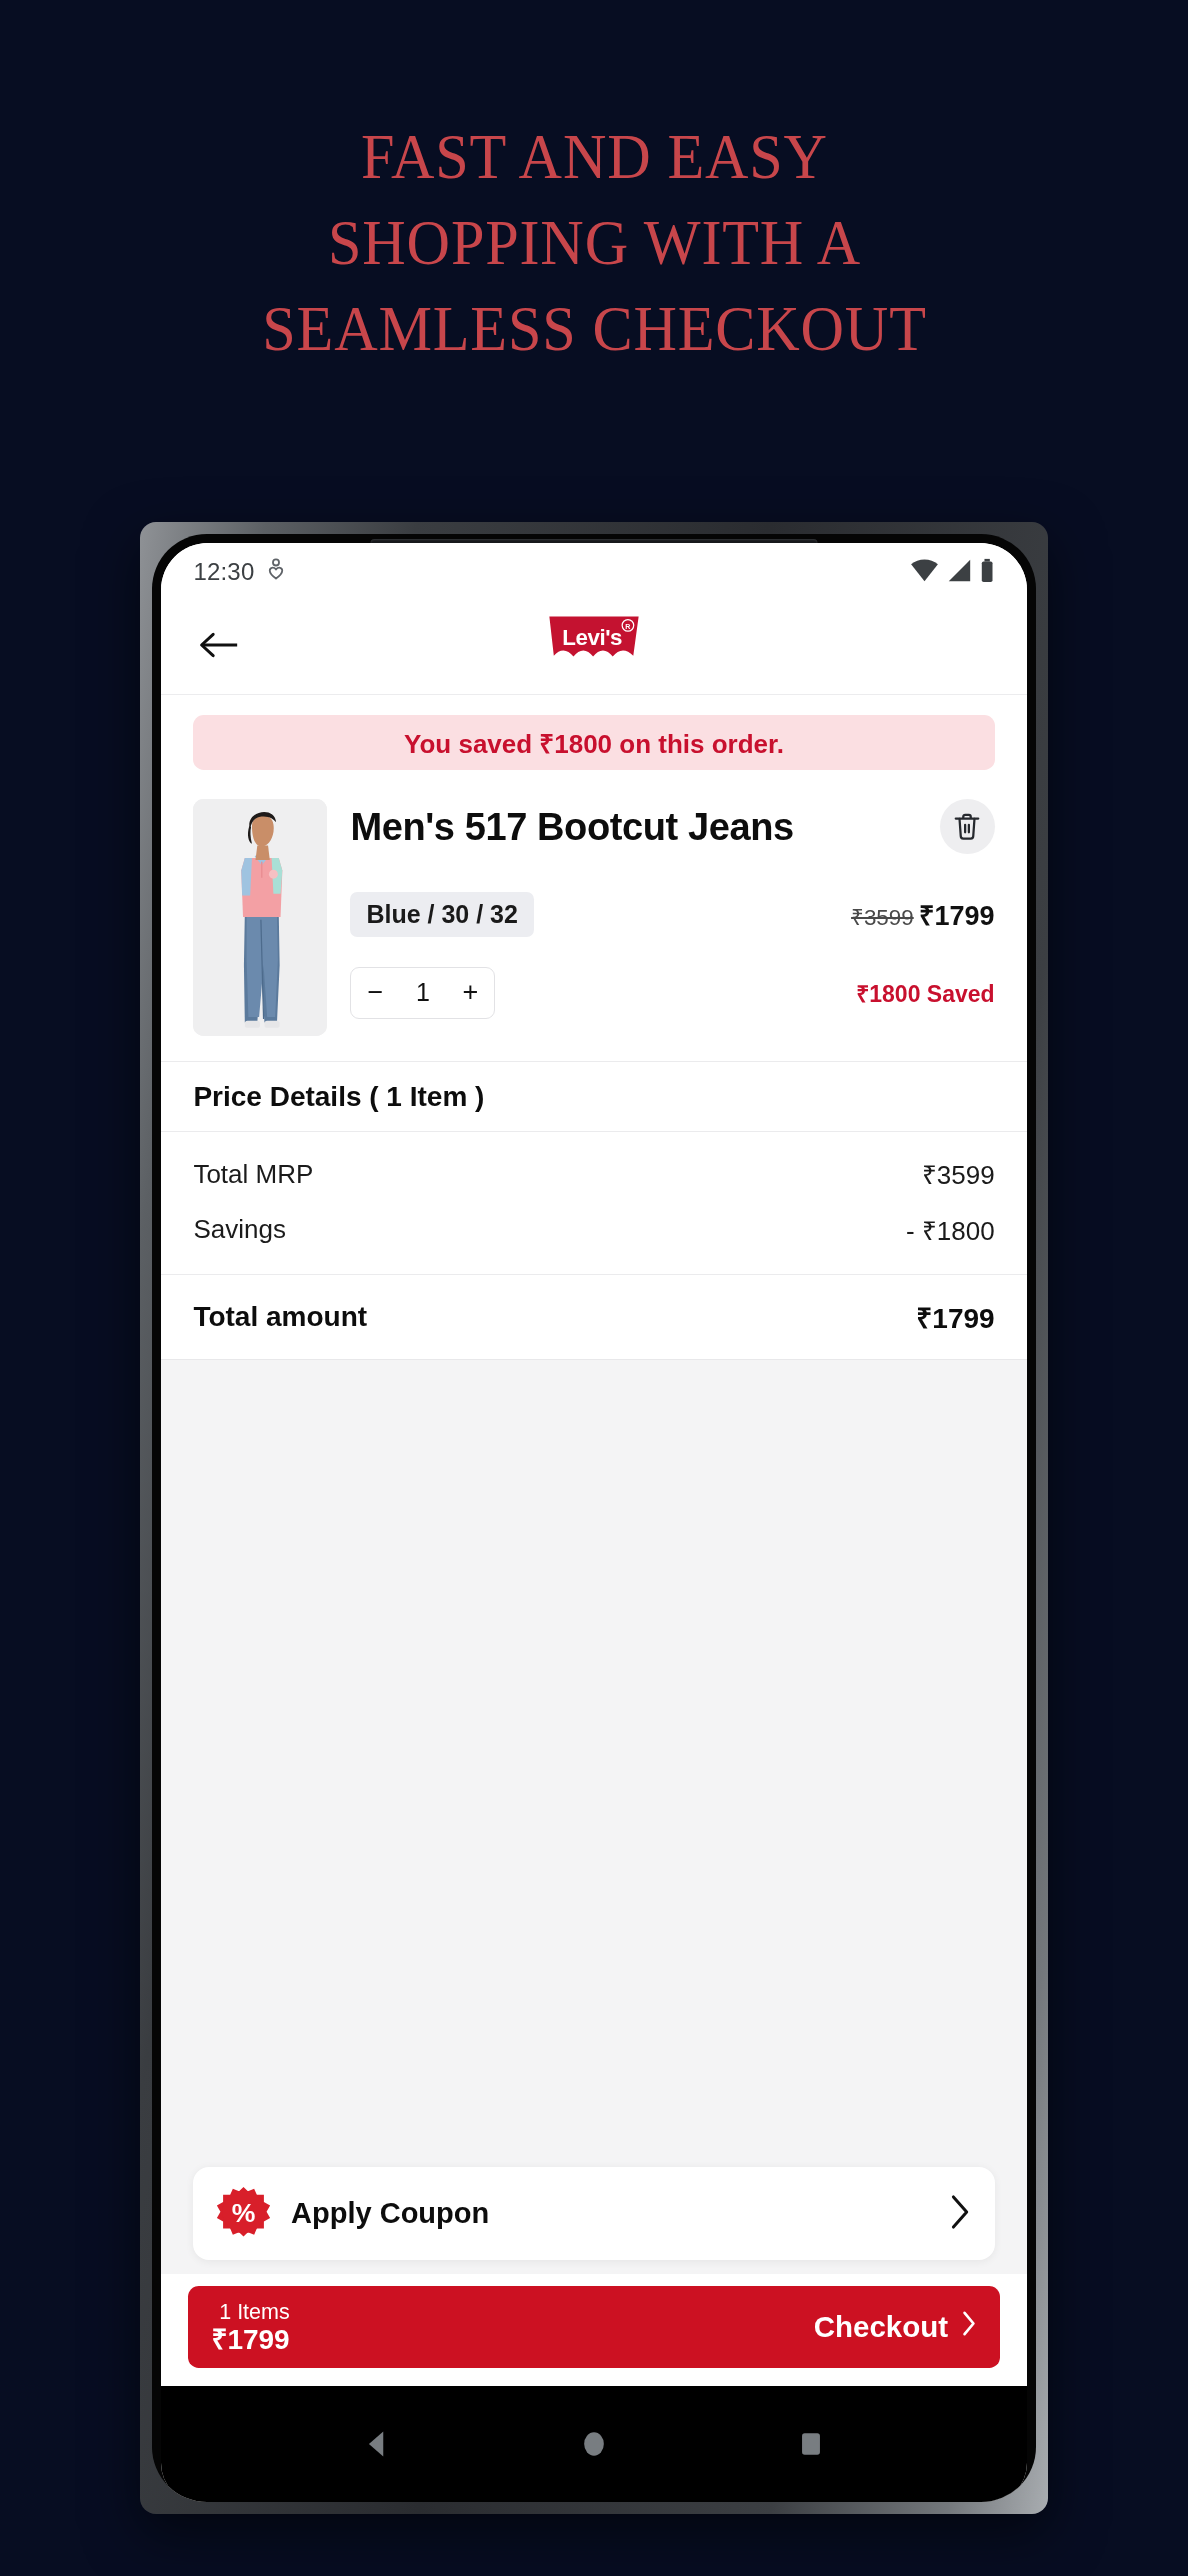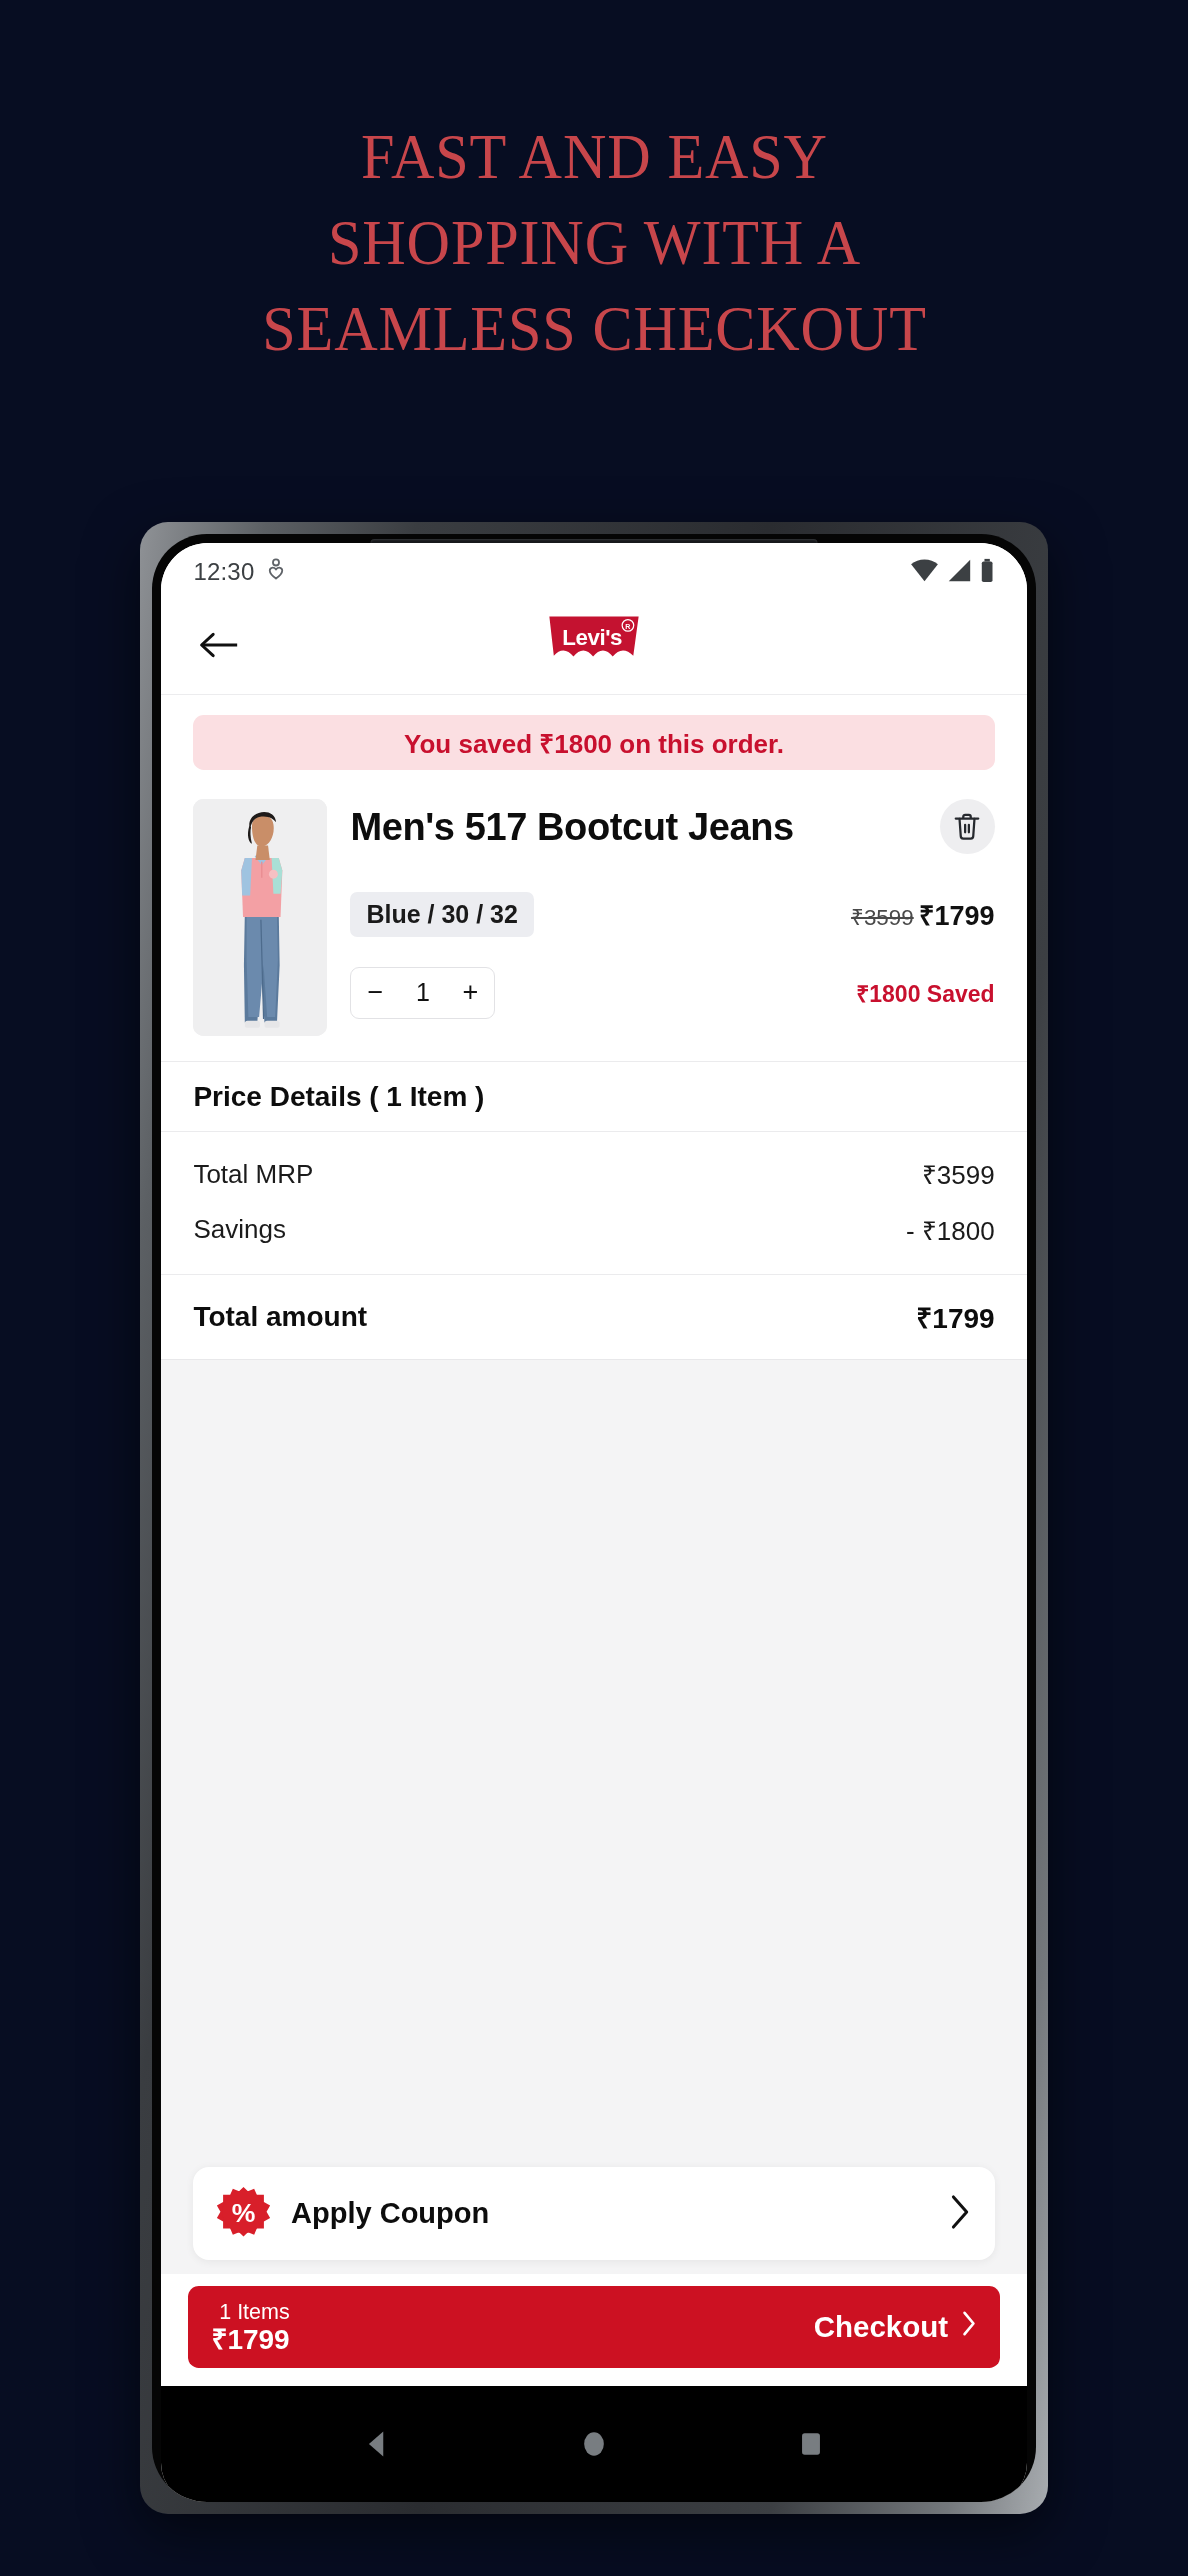--- a/index.html
+++ b/index.html
@@ -22,21 +22,21 @@
     letter-spacing: 0.9px;
     color: #c8464b;
     transform: scaleX(0.94);
   }
   .headline div { white-space: nowrap; }
 
   
   .phone {
     position: absolute; left: 140px; top: 522px;
     width: 908px; height: 1992px;
-    border-radius: 28px;
+    border-radius: 16px;
     background: linear-gradient(100deg,#8f9296 0%,#5c6064 10%,#3a3d41 22%,#2a2c30 50%,#3c3f43 78%,#74787c 92%,#a9adb1 100%);
     padding: 11.6px;
     box-shadow: 0 19.7px 54px rgba(0,0,0,.55);
   }
   .phone-inner {
     position: relative; width: 100%; height: 100%;
     border-radius: 55px;
     background: #050505;
     padding: 9.8px 9.8px 0 9.8px;
     overflow: hidden;

